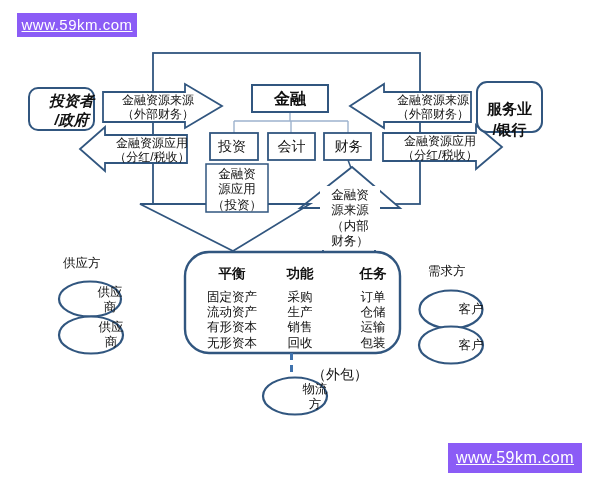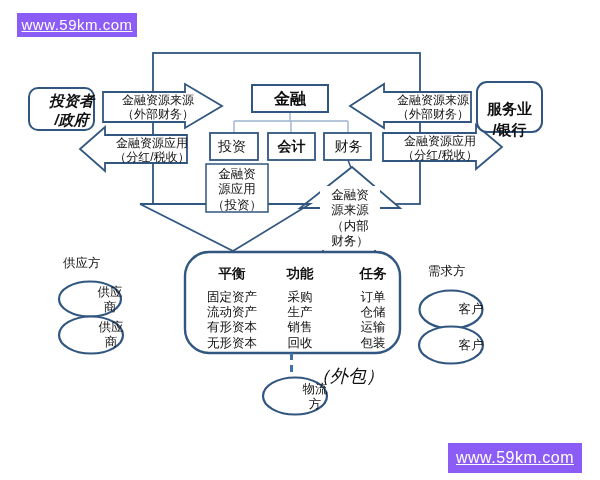--- a/index.html
+++ b/index.html
@@ -18,21 +18,21 @@
   .dept{font-size:14px;line-height:27px;}
   .arrlab{font-size:12px;}
   .arrlab div{line-height:13.5px;padding-left:18px;}
   .flowlab{font-size:12.5px;}
   .flowlab div{line-height:15.4px;}
   .col{font-size:12.5px;}
   .col .hdr{font-weight:bold;font-size:13.5px;line-height:17px;margin-bottom:8px;}
   .col .itm{line-height:15.2px;}
   .sidelab{font-size:12.5px;}
   .node{font-size:12.5px;line-height:15px;word-break:break-all;margin-left:20px;}
-  .ann{font-size:18px;font-style:italic;}
+  .ann{font-size:14px;}
 </style>
 </head>
 <body>
 
 <div id="stage">
 
   <svg id="shapes" viewBox="0 0 600 480">
 
     <rect x="153" y="53" width="267" height="151" fill="#ffffff" stroke="#31567f" stroke-width="1.8"></rect>
 
@@ -78,21 +78,21 @@
     <div>投资者</div>
     <div>/政府</div>
   </div>
   <div class="t entity right ctr" style="left:477px;top:98px;width:65px;">
     <div>服务业</div>
     <div>/银行</div>
   </div>
 
   <div class="t fin-title ctr" style="left:252px;top:85px;width:76px;">金融</div>
   <div class="t dept ctr" style="left:210px;top:133px;width:36px;text-align:right;">投资</div>
-  <div class="t dept ctr" style="left:268px;top:133px;width:47px;font-weight:bold;">会计</div>
+  <div class="t dept ctr" style="left:268px;top:133px;width:47px;">会计</div>
   <div class="t dept ctr" style="left:324px;top:133px;width:49px;">财务</div>
 
   <div class="t arrlab ctr" style="left:102px;top:94px;width:94px;">
     <div>金融资源来源</div>
     <div>（外部财务）</div>
   </div>
   <div class="t arrlab ctr" style="left:95px;top:137px;width:96px;">
     <div>金融资源应用</div>
     <div>（分红/税收）</div>
   </div>

